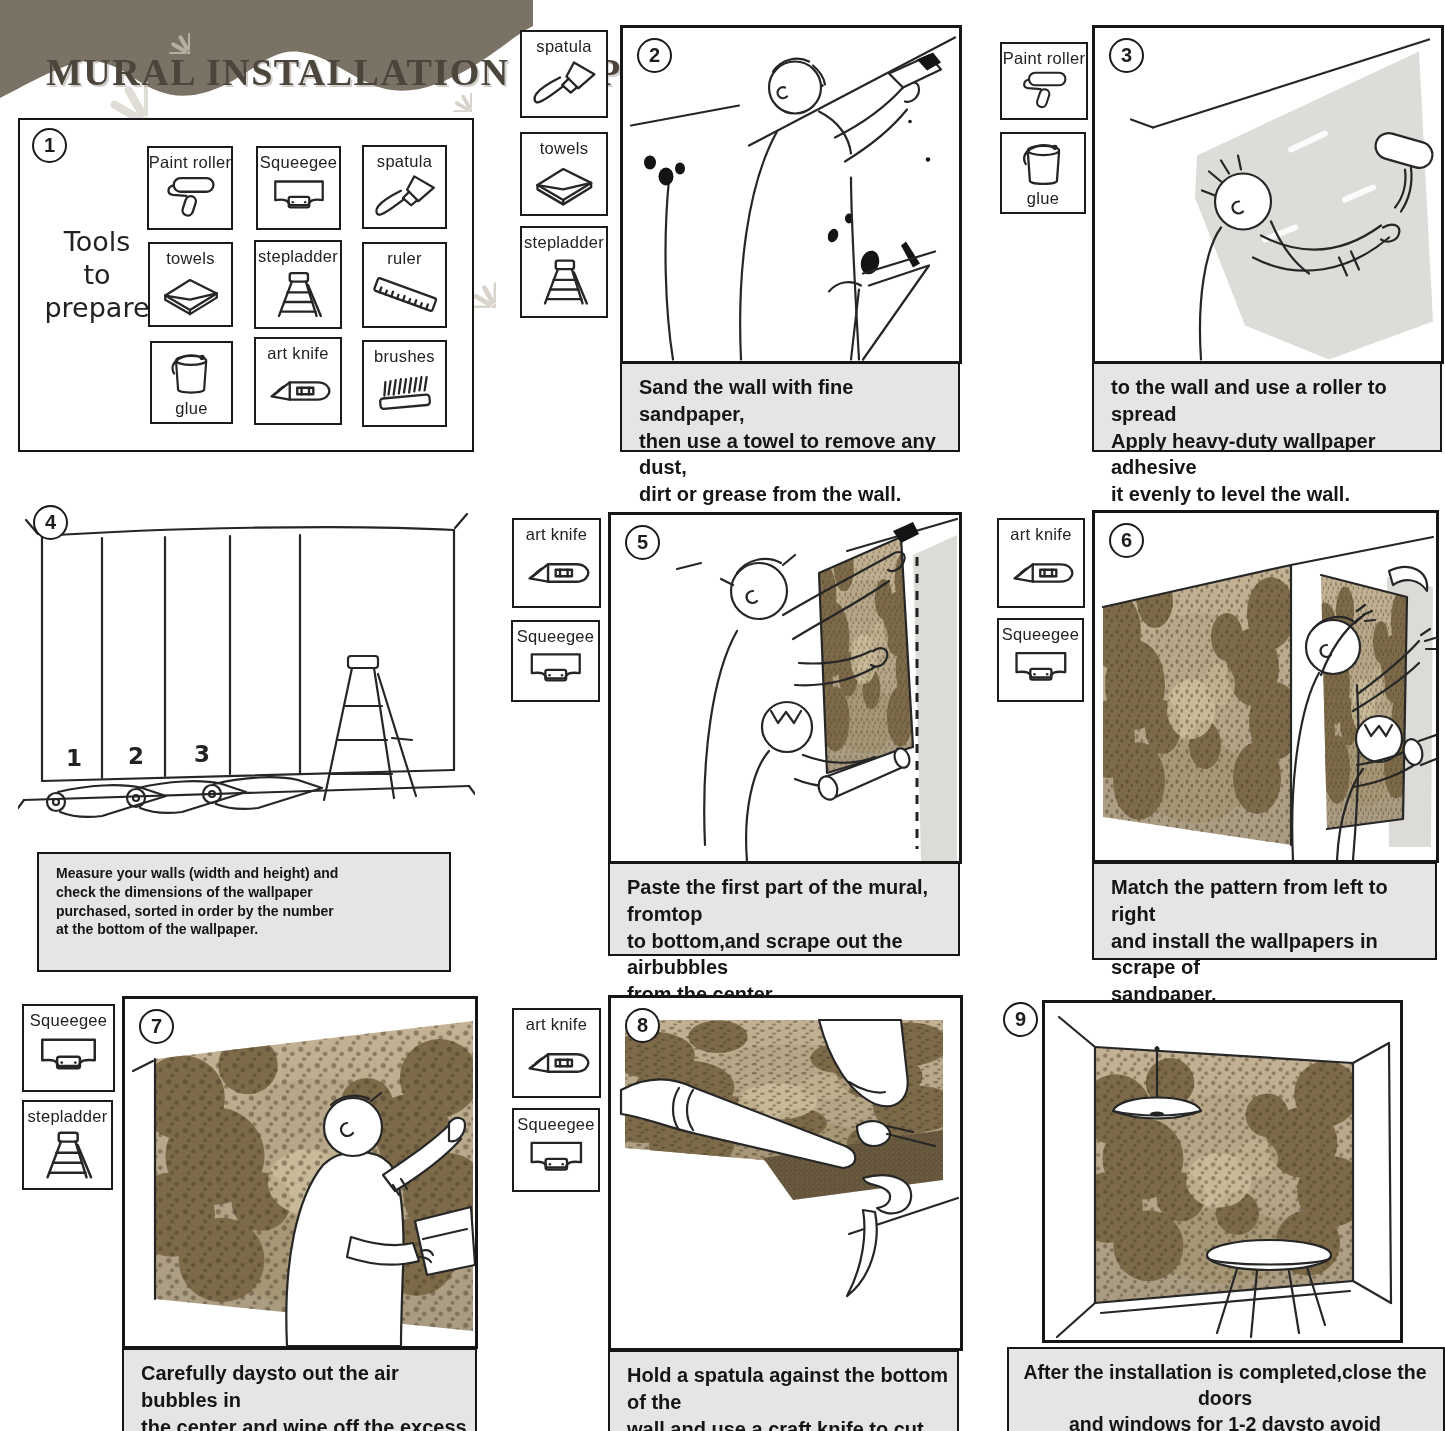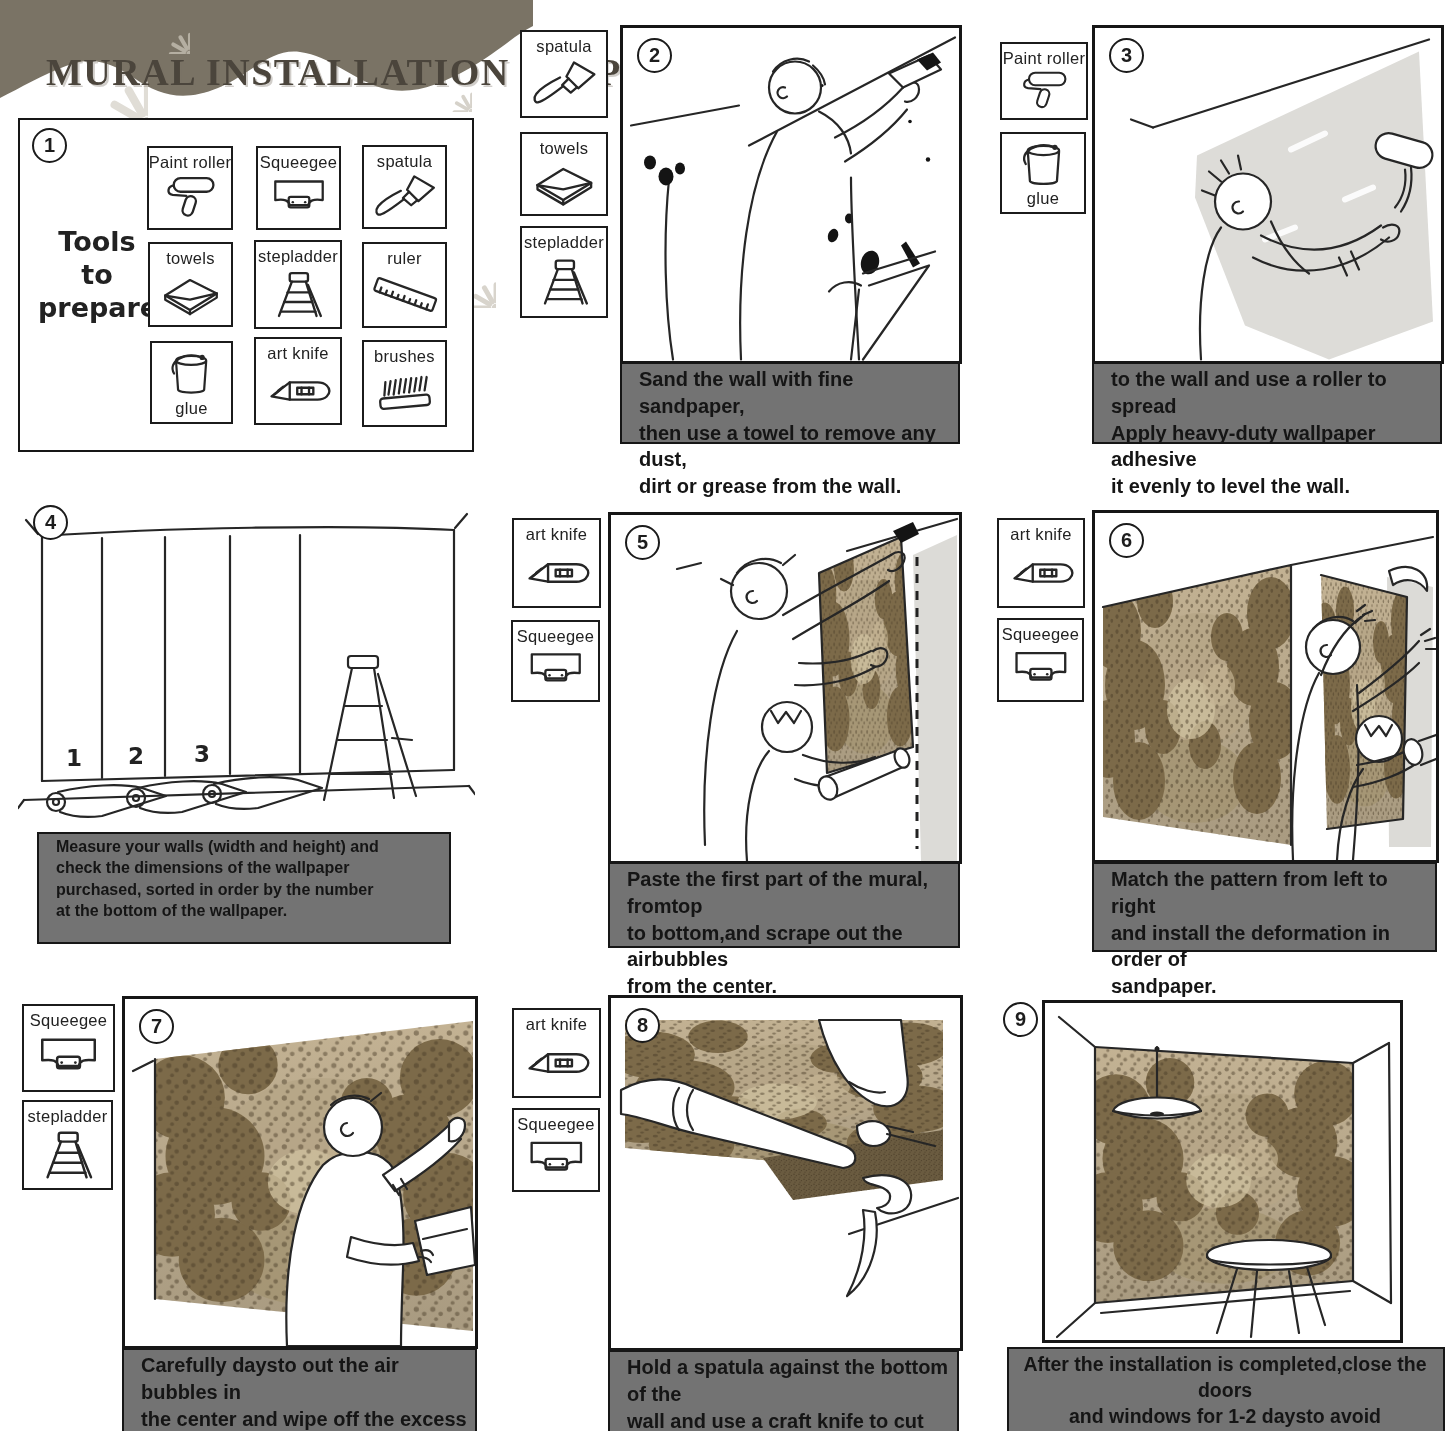--- a/index.html
+++ b/index.html
@@ -7,39 +7,39 @@
           font-family:"Liberation Sans",sans-serif;color:#1d1d1d;}
   .abs{position:absolute;}
   
   #band{position:absolute;left:0;top:0;}
   #page-title{position:absolute;left:46px;top:50px;margin:0;
       font-family:"Liberation Serif",serif;font-size:38px;font-weight:700;letter-spacing:1.5px;
       color:#4b453c;text-shadow:2px 2px 0 rgba(123,116,102,.35);}
   .burst{position:absolute;}
   
   .frame{position:absolute;border:3px solid #161616;background:#fff;}
-  .cap{position:absolute;border:2.5px solid #161616;background:#737373;
+  .cap{position:absolute;border:2.5px solid #161616;background:#e5e5e5;
        font-size:20px;font-weight:700;line-height:1.34;color:#151515;
-       padding:2px 8px 6px 17px;}
+       padding:10px 8px 6px 17px;}
   .cap.center{text-align:center;padding-left:6px;}
   .stepnum{position:absolute;width:31px;height:31px;border:2.6px solid #1b1b1b;border-radius:50%;
        display:flex;align-items:center;justify-content:center;background:#fff;
        font-size:20px;font-weight:700;z-index:6;}
   
   .tcard{position:absolute;border:2.4px solid #1b1b1b;background:#fff;
        display:flex;flex-direction:column;align-items:center;justify-content:space-between;
        padding:5px 3px 4px 3px;box-sizing:border-box;}
   .tcard.rev{flex-direction:column-reverse;}
   .tlabel{font-size:16.5px;letter-spacing:.3px;white-space:nowrap;color:#222;}
   .ticon{width:88%;flex:1;min-height:0;}
   
   #step1-box{position:absolute;left:18px;top:118px;width:452px;height:330px;
        border:2.6px solid #161616;background:#fff;}
   #tools-title{position:absolute;left:18px;top:106px;width:118px;text-align:center;
-       font-size:27px;font-weight:700;line-height:1.22;color:#222;
+       font-size:27px;font-weight:400;line-height:1.22;color:#222;
        font-family:"DejaVu Sans",sans-serif;}
   .illu{position:absolute;left:0;top:0;width:100%;height:100%;}
   .s{stroke:#262626;stroke-width:2.2;fill:none;stroke-linecap:round;stroke-linejoin:round;}
   .w{fill:#ffffff;stroke:#262626;stroke-width:2.2;stroke-linecap:round;stroke-linejoin:round;}
 </style>
 </head>
 <body>
 
 <div id="canvas">
 
@@ -407,21 +407,21 @@
     <rect x="330" y="158" width="30" height="12" rx="3"></rect>
     <path d="M334 170 L306 302"></path>
         <path d="M356 170 L376 300"></path>
         <path d="M360 176 L398 298"></path>
     <path d="M326 208 L364 208"></path>
         <path d="M320 242 L369 242"></path>
         <path d="M313 276 L374 276"></path>
     <path d="M374 240 L394 242"></path>
   </g>
 </svg>
-<div class="cap" style="left:37px;top:832px;width:385px;height:100px;font-size:16px">
+<div class="cap" style="left:37px;top:852px;width:385px;height:100px;font-size:14px">
   <div>Measure your walls (width and height) and</div>
   <div>check the dimensions of the wallpaper</div>
   <div>purchased, sorted in order by the number</div>
   <div>at the bottom of the wallpaper.</div>
 </div>
 
 <div class="tcard" style="left:512px;top:518px;width:89px;height:90px">
   <div class="tlabel">art knife</div>
   <svg class="ticon" viewBox="0 0 64 48">
         <use href="#i-knife"></use>
@@ -535,21 +535,21 @@
       <path d="M242 347 C244 304 256 272 268 256"></path>
       <path d="M262 252 C286 248 306 242 318 234"></path>
       <path d="M258 274 C284 270 308 260 322 250"></path>
       <ellipse cx="318" cy="239" rx="9" ry="13" transform="rotate(-15 318 239)" fill="#fff"></ellipse>
       <path d="M324 228 L341 222 M326 252 L341 246"></path>
     </g>
   </svg>
 </div>
 <div class="cap" style="left:1092px;top:862px;width:316px;height:78px">
   <div>Match the pattern from left to right</div>
-  <div>and install the deformation in order of</div>
+  <div>and install the wallpapers in scrape of</div>
   <div>sandpaper.</div>
 </div>
 
 <div class="tcard" style="left:22px;top:1004px;width:93px;height:88px">
   <div class="tlabel">Squeegee</div>
   <svg class="ticon" viewBox="0 0 64 48">
         <use href="#i-squeegee"></use>
       </svg>
 </div>
 <div class="tcard" style="left:22px;top:1100px;width:91px;height:90px">

